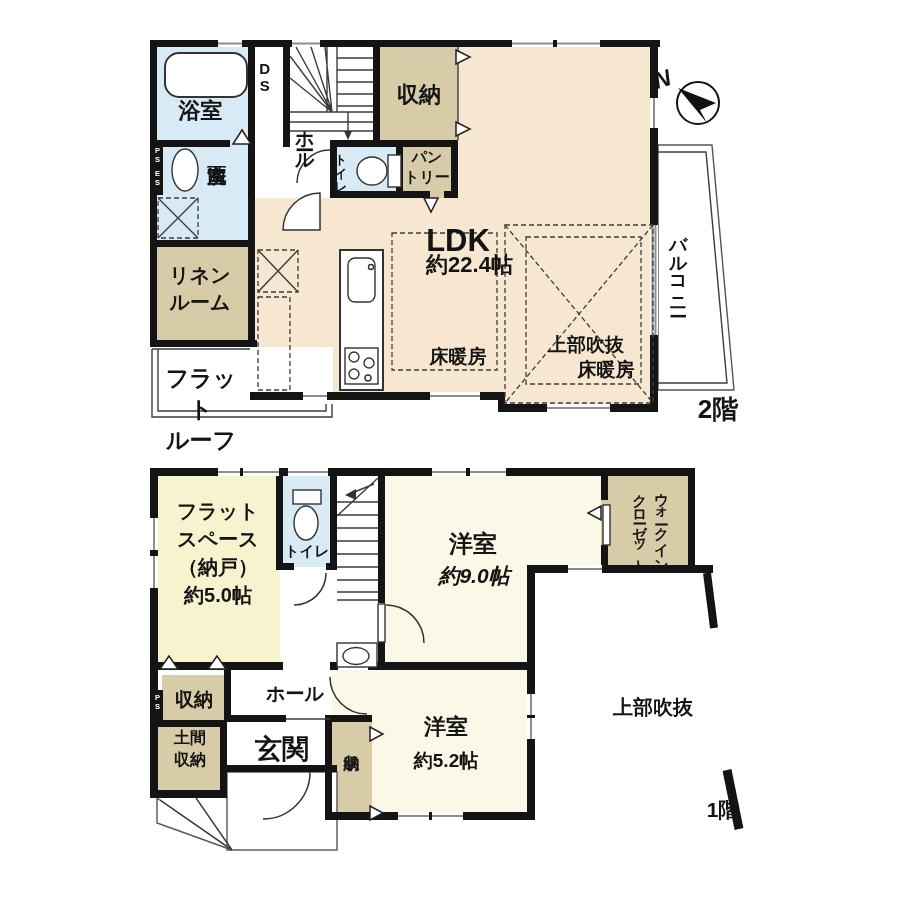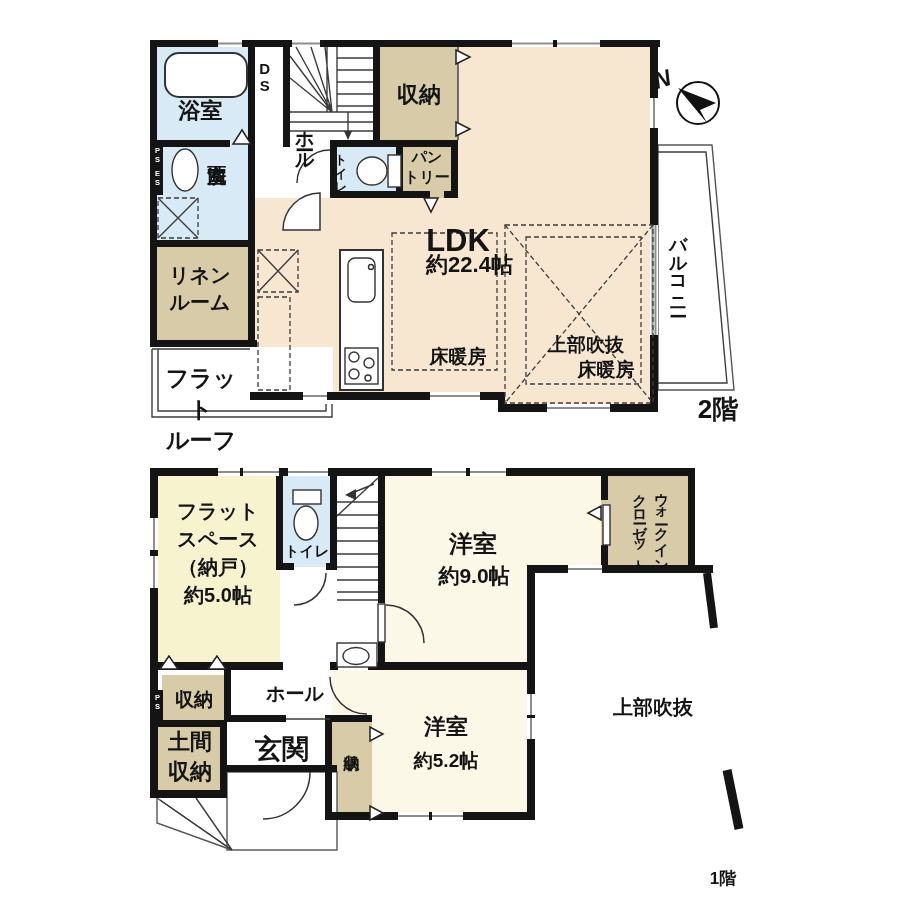--- a/index.html
+++ b/index.html
@@ -304,27 +304,27 @@
 
 <div>
   <div class="lbl" style="left:156px;top:497px;width:124px;font-size:20px;line-height:1.4;">フラット
 スペース
 （納戸）
 約5.0帖</div>
   <div class="lbl" style="left:282px;top:542px;width:50px;font-size:14.5px;">トイレ</div>
   <div class="lbl v" style="left:628px;top:478px;height:92px;font-size:14.5px;line-height:1.5;">ウォークイン
 クローゼット</div>
   <div class="lbl" style="left:418px;top:528px;width:110px;font-size:24px;">洋室</div>
-  <div class="lbl" style="left:404px;top:562px;width:140px;font-size:21px;">約9.0帖</div>
+  <div class="lbl" style="left:404px;top:562px;width:140px;font-size:21px;font-style:italic;">約9.0帖</div>
   <div class="lbl" style="left:259px;top:681px;width:72px;font-size:19px;">ホール</div>
   <div class="lbl" style="left:163px;top:687px;width:62px;font-size:19px;">収納</div>
-  <div class="lbl" style="left:156px;top:727px;width:68px;font-size:22px;">土間
+  <div class="lbl" style="left:156px;top:727px;width:68px;font-size:16px;">土間
 収納</div>
   <div class="lbl" style="left:241px;top:731px;width:82px;font-size:27px;">玄関</div>
   <div class="lbl v" style="left:341px;top:742px;font-size:16px;">収納</div>
   <div class="lbl" style="left:396px;top:712px;width:100px;font-size:22px;">洋室</div>
   <div class="lbl" style="left:386px;top:748px;width:120px;font-size:19px;">約5.2帖</div>
   <div class="lbl" style="left:607px;top:694px;width:92px;font-size:20px;">上部吹抜</div>
-  <div class="lbl" style="left:693px;top:868px;width:60px;font-size:17px;">1階</div>
+  <div class="lbl" style="left:693px;top:796px;width:60px;font-size:21px;">1階</div>
   <div class="lbl vu w" style="left:152px;top:693px;font-size:7.5px;">PS</div>
 </div>
 
 </div>
 
 </body></html>

